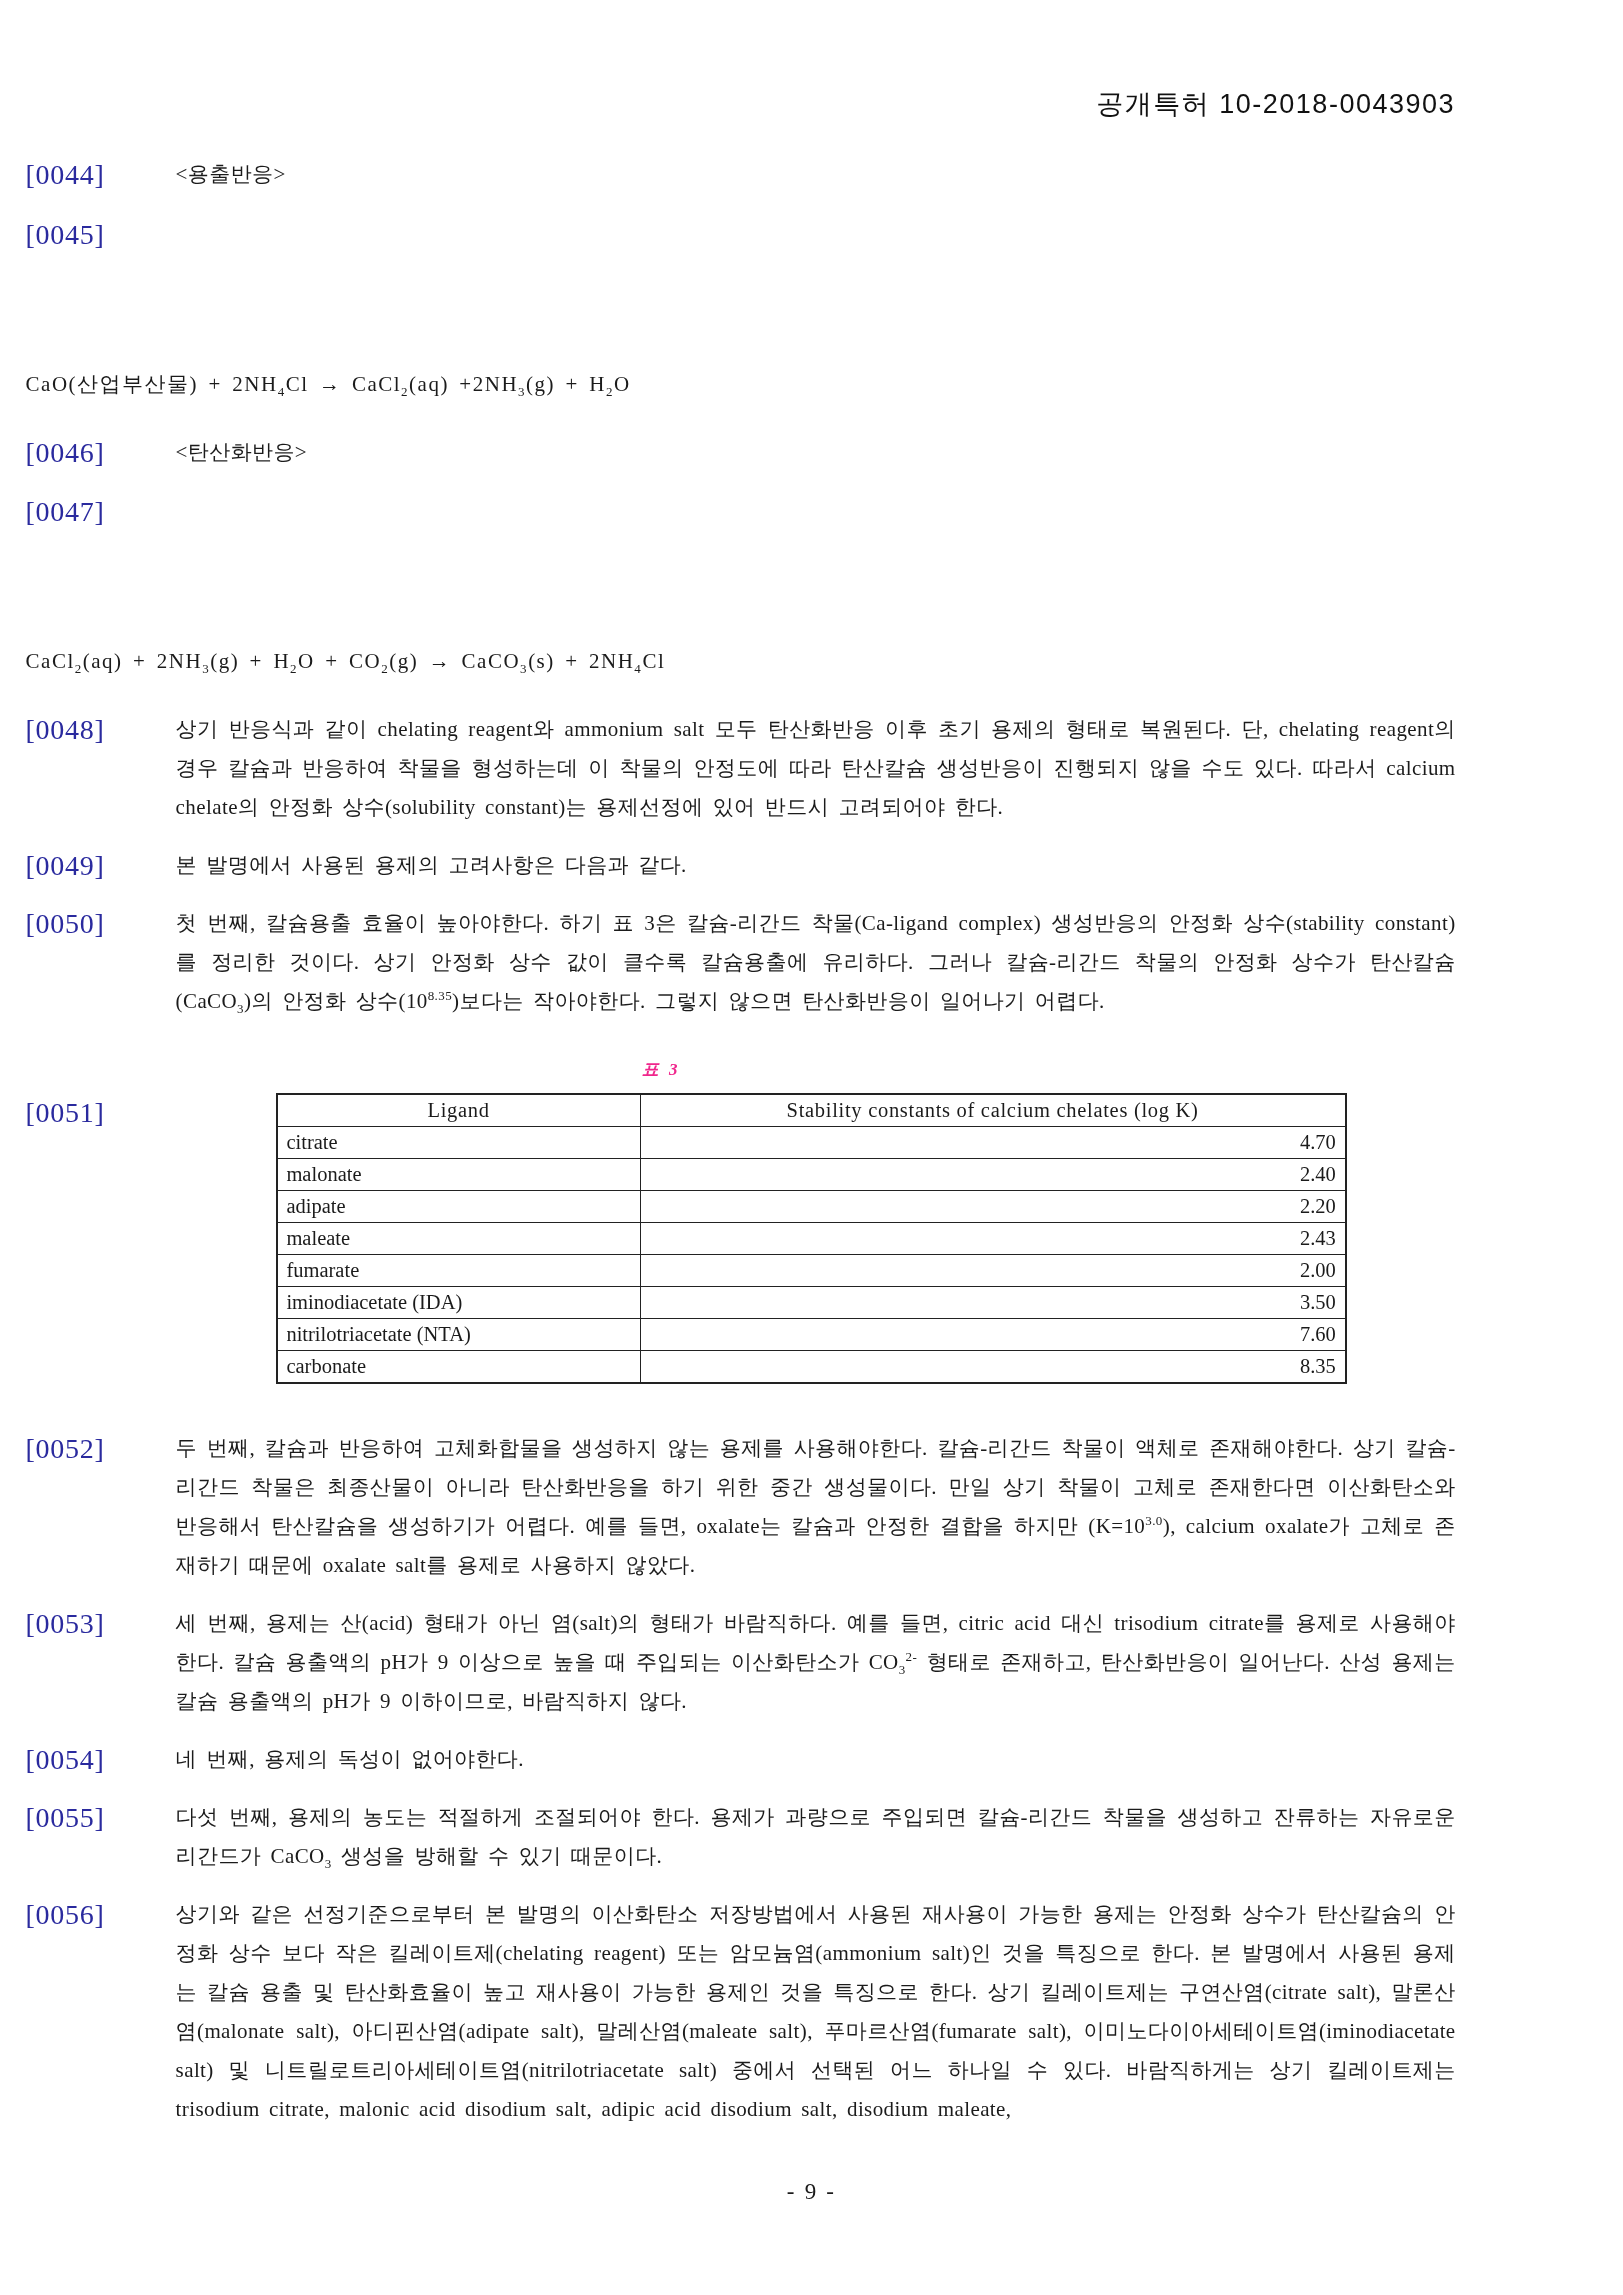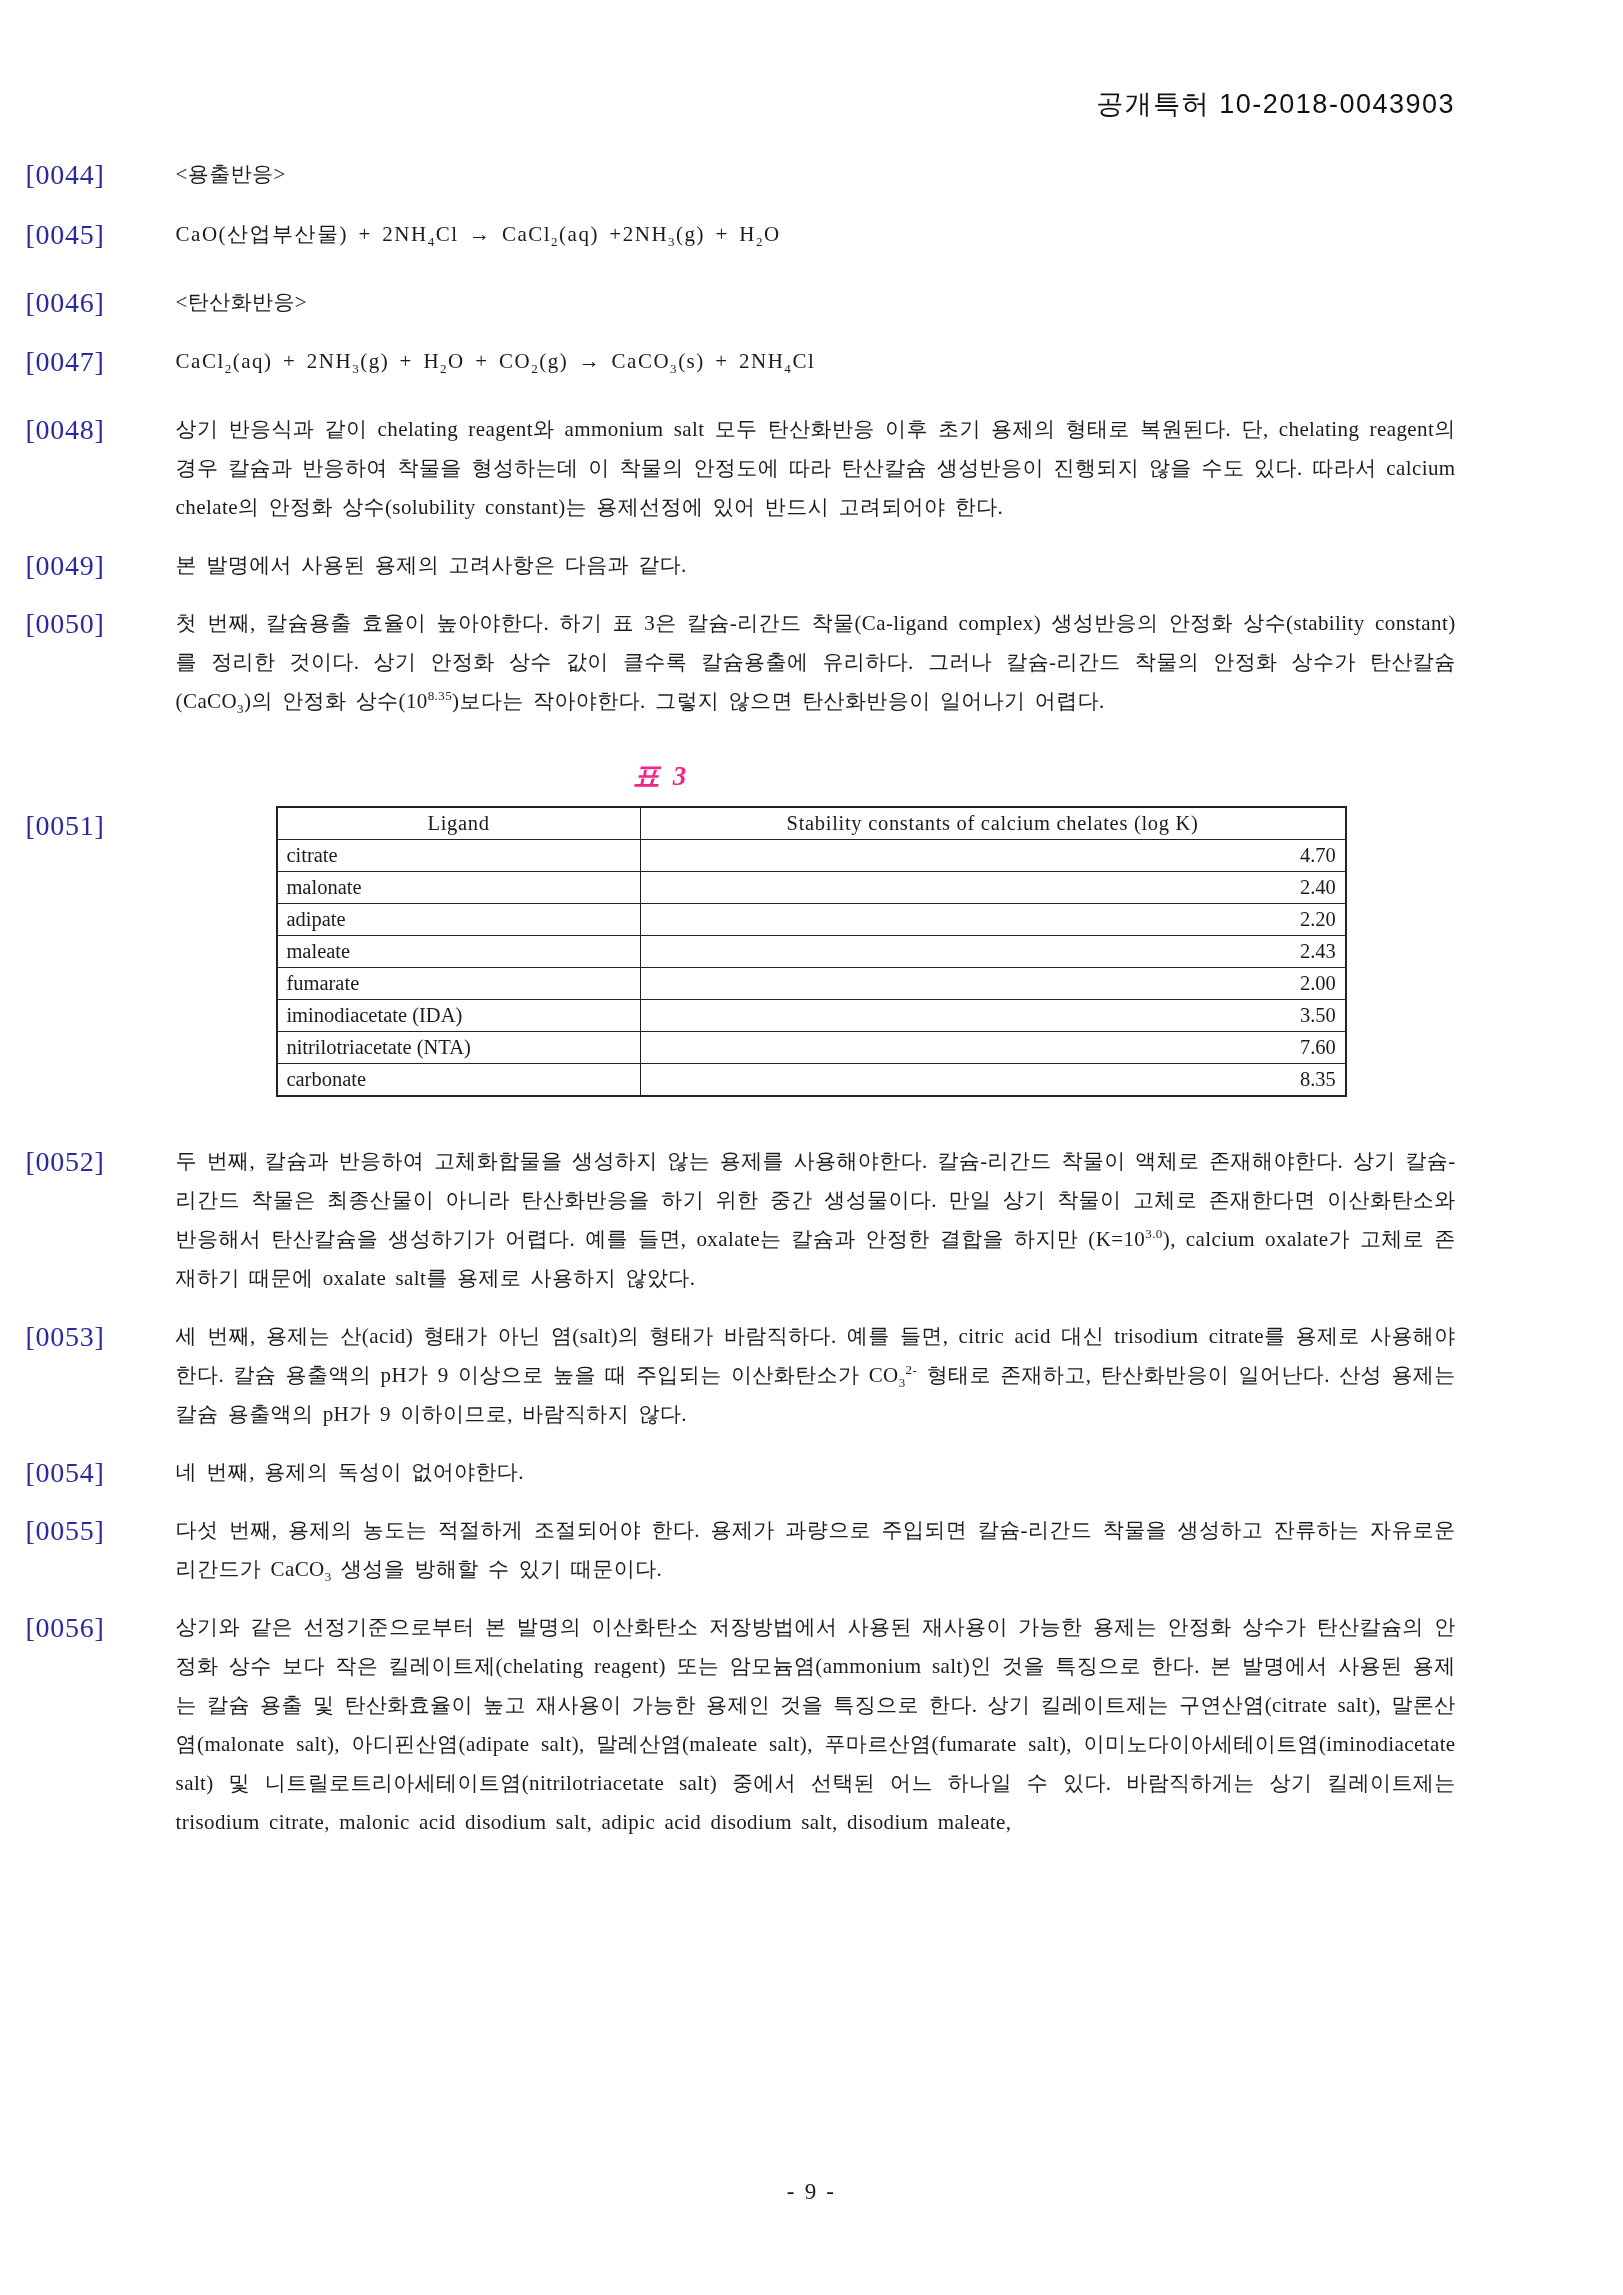--- a/index.html
+++ b/index.html
@@ -51,30 +51,30 @@
   }
   .ptext sub, .ptext sup{
     font-size:0.62em;
     line-height:0;
   }
   .formula .ptext{
     letter-spacing:1.5px;
     text-align:left;
   }
   .label-para{margin-bottom:20.5px;}
-  .formula{margin-bottom:29px;}
+  .formula{margin-bottom:29px;flex-direction:column;}
   .tbl-wrap{
     margin-top:37px;
     margin-bottom:45px;
   }
   .tbl-title{
     width:1071px;
     margin-left:100px;
     text-align:center;
-    font-size:27px;
+    font-size:17px;
     font-style:italic;
     font-weight:bold;
     color:#f0268c;
     margin-bottom:11.7px;
     letter-spacing:2.9px;
   }
   .tbl-row{display:flex;align-items:flex-start;}
   table.ligand-table{
     margin-left:100px;
     width:1071px;

